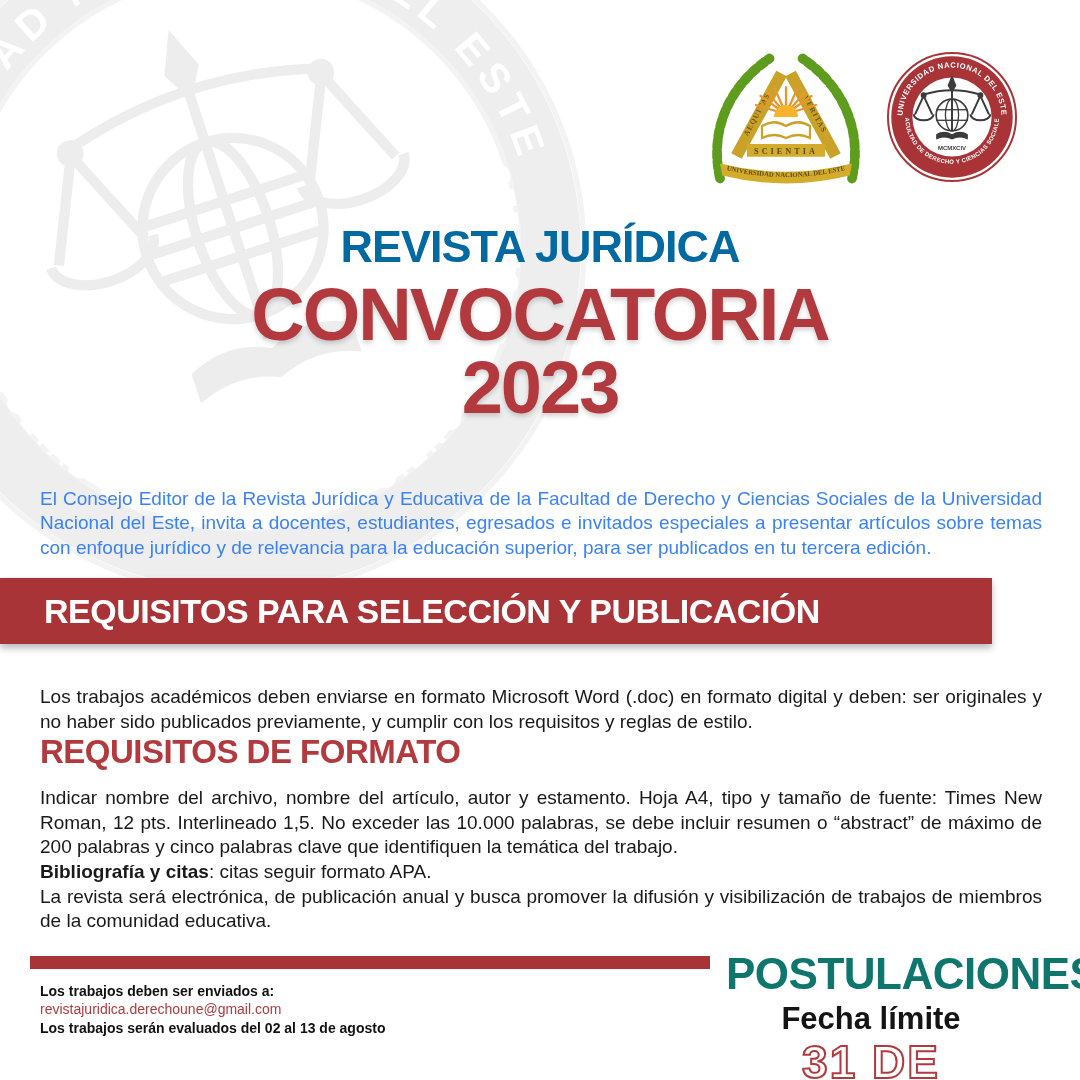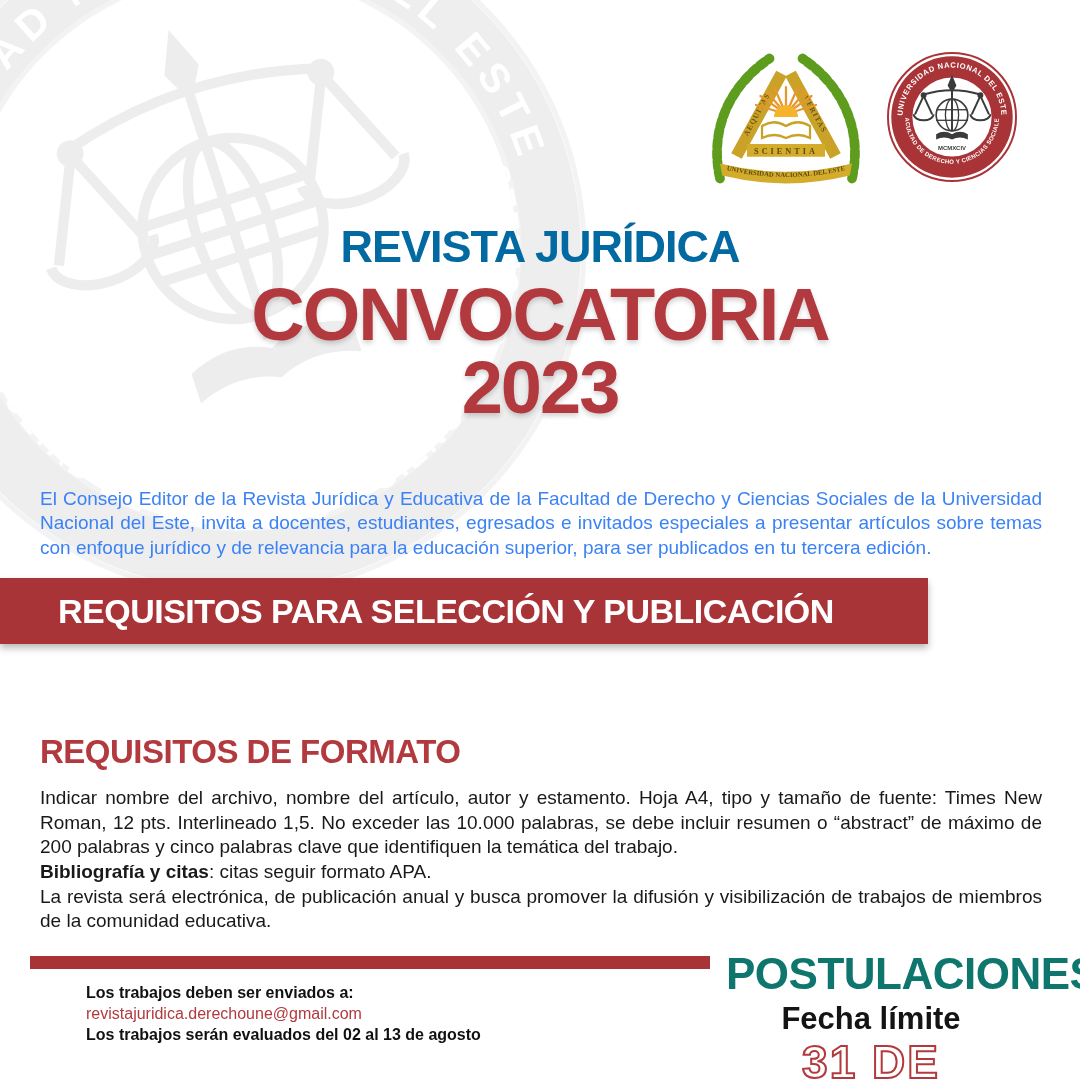--- a/index.html
+++ b/index.html
@@ -15,33 +15,33 @@
   .une-logo{width:172px;height:150px;}
   .faculty-logo{width:132px;height:132px;}
   
   .title-block{position:absolute;left:0;top:224px;width:100%;text-align:center;}
   .subtitle{font-size:45px;font-weight:800;letter-spacing:-1px;color:#0369a1;line-height:1;}
   .main-title{font-size:74px;font-weight:800;letter-spacing:-2px;color:#B23A3E;line-height:0.98;
     text-shadow:0 3px 5px rgba(0,0,0,0.18);margin-top:10px;}
   
   .intro{position:absolute;left:40px;top:468px;width:1002px;font-size:19px;line-height:1.28;
     text-align:justify;color:#3b82f6;}
-  .banner{position:absolute;left:0;top:578px;width:914px;height:66px;background:#A93438;
-    box-shadow:0 4px 7px rgba(0,0,0,0.28);display:flex;align-items:center;padding-left:14px;}
+  .banner{position:absolute;left:0;top:578px;width:992px;height:66px;background:#A93438;
+    box-shadow:0 4px 7px rgba(0,0,0,0.28);display:flex;align-items:center;}
   .banner span{color:#ffffff;font-size:34px;font-weight:800;letter-spacing:-0.5px;padding-left:44px;white-space:nowrap;}
   .body2{position:absolute;left:40px;top:666px;width:1002px;font-size:19px;line-height:1.3;
     text-align:justify;color:#191919;}
   .h-formato{position:absolute;left:40px;top:733px;font-size:33px;font-weight:800;
     letter-spacing:-0.5px;color:#B23A3E;}
   .body3{position:absolute;left:40px;top:786px;width:1002px;font-size:19px;line-height:1.3;
     text-align:justify;color:#191919;}
   .body3 .line{display:block;}
   
   .footer-bar{position:absolute;left:30px;top:956px;width:680px;height:13px;background:#A93438;}
-  .footer-left{position:absolute;left:40px;top:982px;width:640px;font-size:16px;font-weight:700;line-height:1.32;color:#111;margin-left:46px;}
+  .footer-left{position:absolute;left:40px;top:982px;width:640px;font-size:14px;font-weight:700;line-height:1.32;color:#111;}
   .footer-left .email{color:#B03A3E;font-weight:400;}
   .footer-right{position:absolute;left:726px;top:950px;width:290px;text-align:center;}
   .postulaciones{font-size:44px;font-weight:700;letter-spacing:-0.5px;color:#0f766e;line-height:1.1;}
   .fecha-limite{font-size:31px;font-weight:600;color:#141414;margin-top:4px;line-height:1.1;}
   .deadline-date{font-size:46px;font-weight:800;letter-spacing:2px;margin-top:2px;line-height:1.05;
     color:transparent;-webkit-text-stroke:2px #B23A3E;}
 </style>
 </head>
 <body>
 
@@ -165,20 +165,21 @@
       <span>2023</span>
     </div>
   </div>
 
   <p class="intro">El Consejo Editor de la Revista Jurídica y Educativa de la Facultad de Derecho y Ciencias Sociales de la Universidad Nacional del Este, invita a docentes, estudiantes, egresados e invitados especiales a presentar artículos sobre temas con enfoque jurídico y de relevancia para la educación superior, para ser publicados en tu tercera edición.</p>
 
   <div class="banner">
     <span>REQUISITOS PARA SELECCIÓN Y PUBLICACIÓN</span>
   </div>
 
+  <p class="body2">Los trabajos académicos deben enviarse en formato Microsoft Word (.doc) en formato digital y deben: ser originales y no haber sido publicados previamente, y cumplir con los requisitos y reglas de estilo.</p>
 
   <div class="h-formato">REQUISITOS DE FORMATO</div>
   <div class="body3">
     <span class="line">Indicar nombre del archivo, nombre del artículo, autor y estamento. Hoja A4, tipo y tamaño de fuente: Times New Roman, 12 pts. Interlineado 1,5. No exceder las 10.000 palabras, se debe incluir resumen o “abstract” de máximo de 200 palabras y cinco palabras clave que identifiquen la temática del trabajo.</span>
     <span class="line"><strong>Bibliografía y citas</strong><span>: citas seguir formato APA.</span></span>
     <span class="line">La revista será electrónica, de publicación anual y busca promover la difusión y visibilización de trabajos de miembros de la comunidad educativa.</span>
   </div>
 
   <div class="footer-bar"></div>
 

